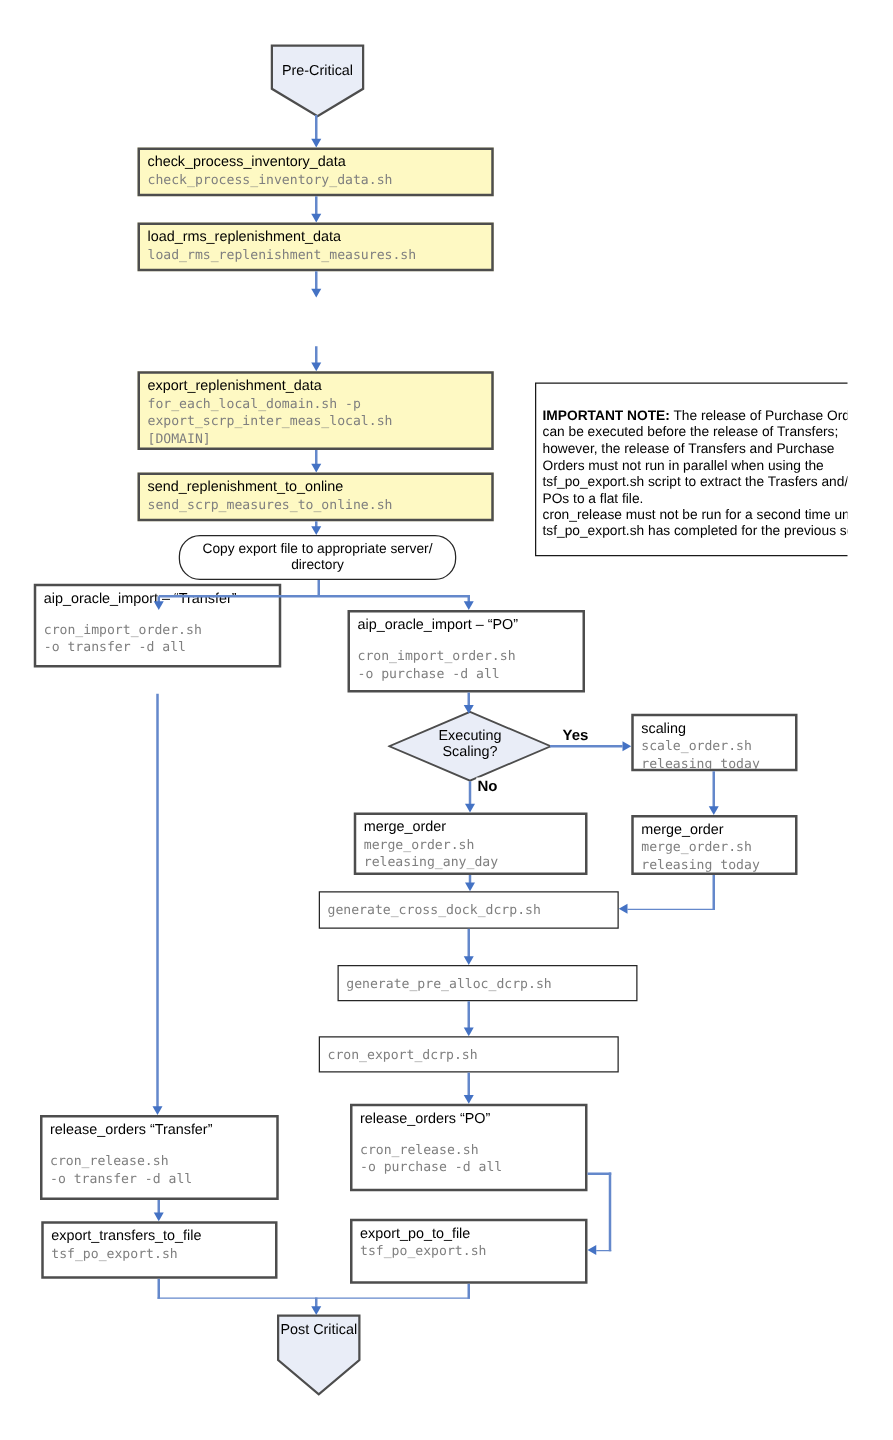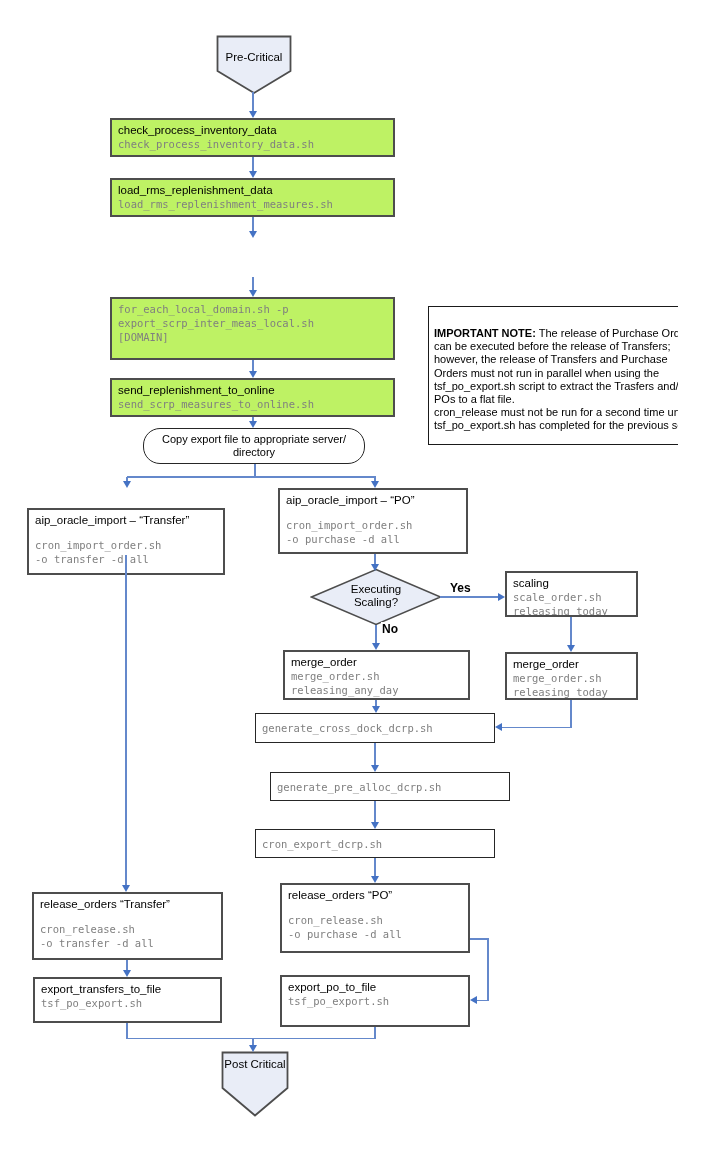--- a/index.html
+++ b/index.html
@@ -1,19 +1,19 @@
 <!DOCTYPE html>
 <html><head>
 <meta charset="utf-8">
 <style>
   html,body{margin:0;padding:0;background:#ffffff;}
   body{width:714px;height:1152px;font-family:"Liberation Sans",sans-serif;}
   .stage{position:relative;width:678px;height:1152px;overflow:hidden;background:#fff;}
   .node{position:absolute;box-sizing:border-box;background:#fff;border:2px solid #4d4d4d;padding:3px 6px;overflow:hidden;}
-  .node.lt{background:#bef264;}
+  .node.lt{background:#fef9c3;}
   .node-title{font-size:11.5px;line-height:14px;color:#000;white-space:nowrap;}
   .node-script{font-family:"DejaVu Sans Mono","Liberation Mono",monospace;font-size:10.5px;line-height:14px;color:#7f7f7f;white-space:pre-line;}
   .gap .node-script{margin-top:11px;}
   .thin{border-width:1px;border-color:#262626;display:flex;align-items:center;}
   .rounded{position:absolute;box-sizing:border-box;background:#fff;border:1.5px solid #262626;border-radius:17px;display:flex;align-items:center;justify-content:center;text-align:center;font-size:11px;line-height:13px;color:#000;padding:0 14px;}
   .vline,.hline{position:absolute;background:#6488cb;}
   .vline{width:1.5px;}
   .hline{height:1.5px;}
   .arrow{position:absolute;width:0;height:0;}
   .a-down{border-left:4px solid transparent;border-right:4px solid transparent;border-top:7px solid #4472c4;}
@@ -37,35 +37,36 @@
 
   <div class="node lt" style="left:110px;top:118px;width:285px;height:39px">
     <div class="node-title">check_process_inventory_data</div>
     <div class="node-script">check_process_inventory_data.sh</div>
   </div>
   <div class="node lt" style="left:110px;top:178px;width:285px;height:39px">
     <div class="node-title">load_rms_replenishment_data</div>
     <div class="node-script">load_rms_replenishment_measures.sh</div>
   </div>
   <div class="node lt" style="left:110px;top:297px;width:285px;height:63px">
+    <div class="node-title">export_replenishment_data</div>
     <div class="node-script">for_each_local_domain.sh -p
 export_scrp_inter_meas_local.sh
 [DOMAIN]</div>
   </div>
   <div class="node lt" style="left:110px;top:378px;width:285px;height:39px">
     <div class="node-title">send_replenishment_to_online</div>
     <div class="node-script">send_scrp_measures_to_online.sh</div>
   </div>
 
   <div class="rounded" style="left:143px;top:428px;width:222px;height:36px">Copy export file to appropriate server/ directory</div>
 
   <div class="note"><span class="nb">IMPORTANT NOTE:</span><span> The release of Purchase Orders can be executed before the release of Transfers; however, the release of Transfers and Purchase Orders must not run in parallel when using the tsf_po_export.sh script to extract the Trasfers and/or POs to a flat file.
 cron_release must not be run for a second time until tsf_po_export.sh has completed for the previous set.</span></div>
 
-  <div class="node gap" style="left:27px;top:508px;width:198px;height:67px">
+  <div class="node gap" style="left:27px;top:467px;width:198px;height:67px">
     <div class="node-title">aip_oracle_import – “Transfer”</div>
     <div class="node-script">cron_import_order.sh
 -o transfer -d all</div>
   </div>
   <div class="node gap" style="left:278px;top:488px;width:190px;height:66px">
     <div class="node-title">aip_oracle_import – “PO”</div>
     <div class="node-script">cron_import_order.sh
 -o purchase -d all</div>
   </div>
 

